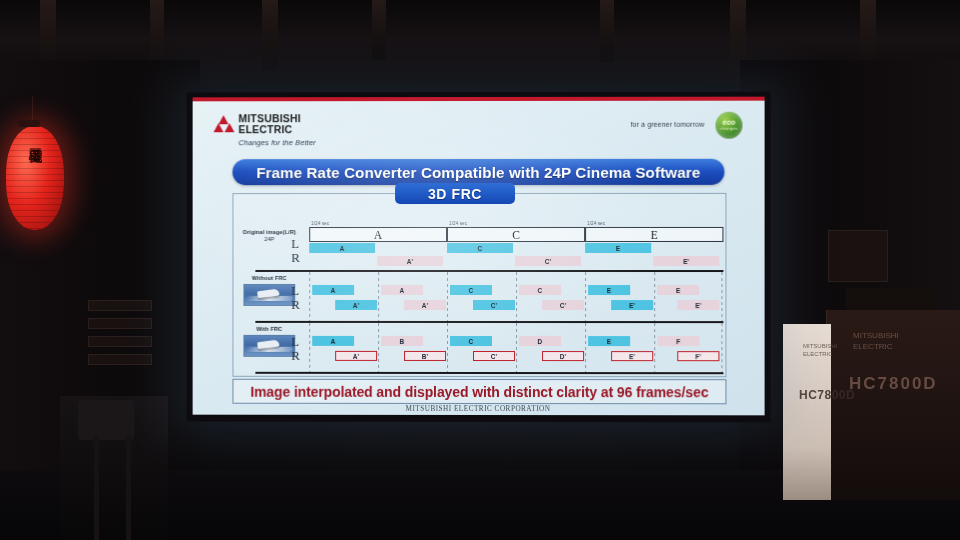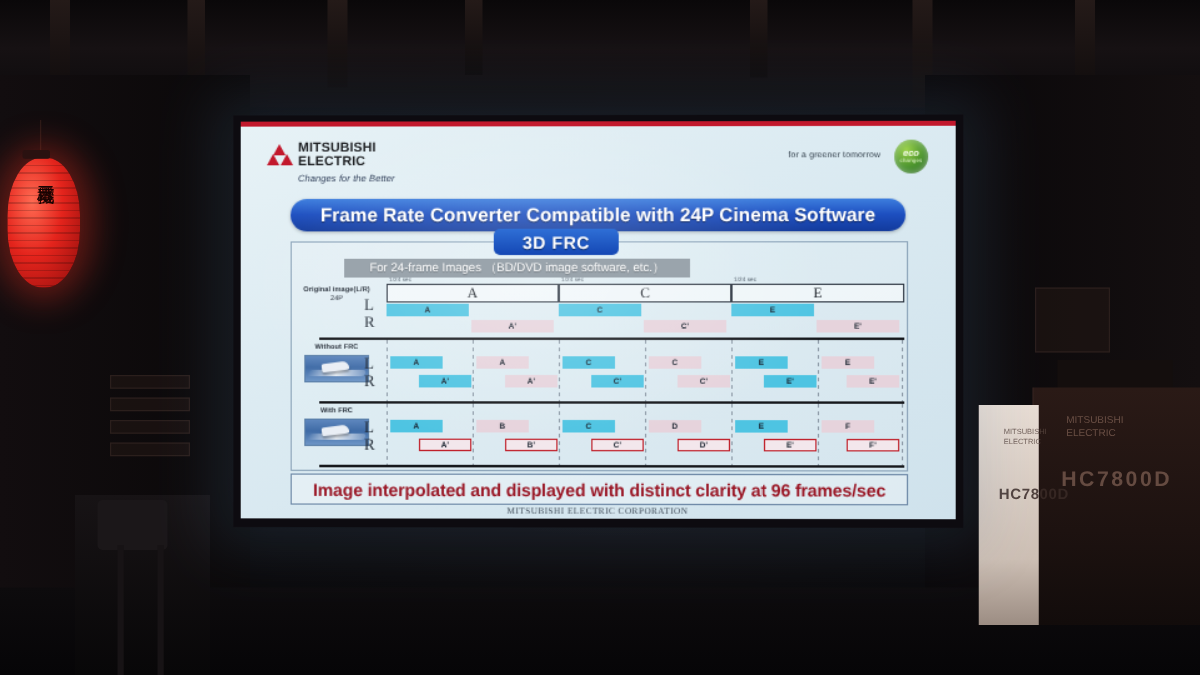--- a/index.html
+++ b/index.html
@@ -97,21 +97,21 @@
   
   .title-banner{position:absolute;left:40px;top:62px;width:492px;height:26px;border-radius:13px;
       background:linear-gradient(180deg,#3d7ede 0%,#1d4fc0 48%,#123a9c 100%);
       box-shadow:0 1px 3px rgba(0,0,0,.25);
       display:flex;align-items:center;justify-content:center;}
   .title-banner span{color:#fff;font-weight:bold;font-size:15.2px;letter-spacing:.1px;
       text-shadow:0 1px 1px rgba(0,0,0,.45);}
 
   
   .content-box{position:absolute;left:40px;top:96px;width:492px;height:182px;border:1px solid #8ea6bb;background:rgba(255,255,255,.10);}
-  .pill-3dfrc{position:absolute;left:203px;top:86px;width:100px;height:21px;border-radius:5px;
+  .pill-3dfrc{position:absolute;left:203px;top:86px;width:120px;height:21px;border-radius:5px;
       background:linear-gradient(180deg,#2f6fd6 0%,#1447b4 100%);display:flex;align-items:center;justify-content:center;z-index:3;}
   .pill-3dfrc span{color:#fff;font-weight:bold;font-size:14px;letter-spacing:.6px;text-shadow:0 1px 1px rgba(0,0,0,.4);}
   .graybar{position:absolute;left:83px;top:110px;width:277px;height:15px;background:#9aa4ac;
       display:flex;align-items:center;justify-content:center;z-index:3;}
   .graybar span{color:#fff;font-size:9.6px;font-weight:500;text-shadow:0 1px 1px rgba(0,0,0,.25);}
 
   
   .diagram{position:absolute;left:41px;top:124px;width:490px;height:152px;}
   .dgrow{position:absolute;left:0;width:490px;}
   .sep{position:absolute;left:22px;width:468px;height:1.5px;background:#16181c;}
@@ -227,23 +227,20 @@
     </div>
 
     <div class="title-banner">
       <span>Frame Rate Converter Compatible with 24P Cinema Software</span>
     </div>
 
     <div class="content-box"></div>
     <div class="pill-3dfrc">
       <span>3D  FRC</span>
     </div>
-    <div class="graybar">
-      <span>For 24-frame Images   （BD/DVD image software, etc.）</span>
-    </div>
 
     <div class="diagram">
 
       <div class="dgrow" style="top:0;height:50px;">
         <div class="rowlabel" style="top:8px;">Original image(L/R)</div>
         <div class="rowlabel2" style="top:15px;">24P</div>
         <div class="lr" style="top:16px;">L</div>
         <div class="lr" style="top:30px;">R</div>
 
         <div class="track">

